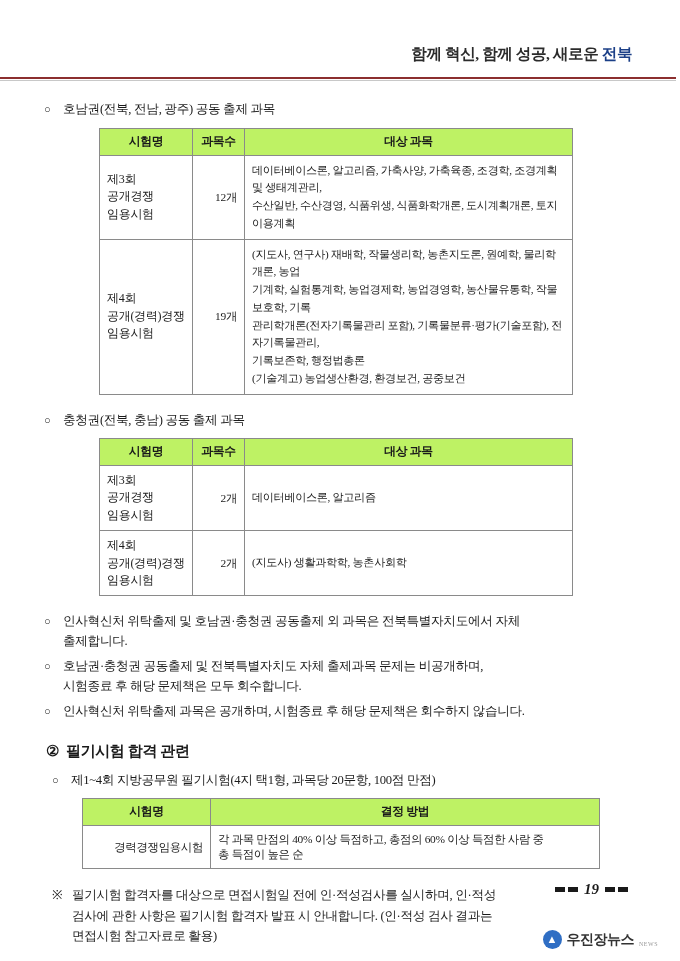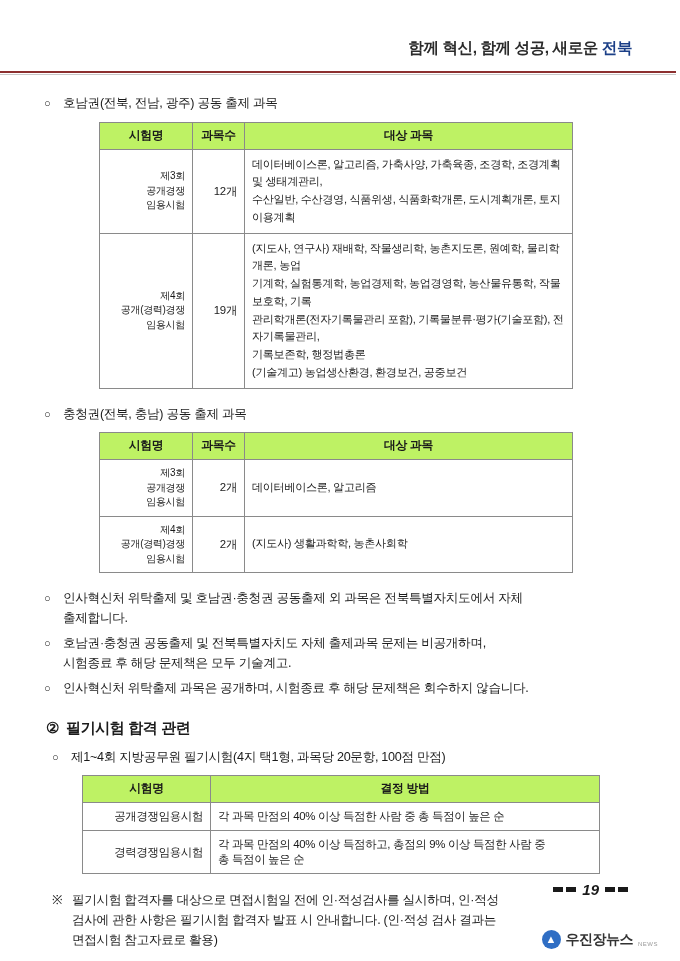--- a/index.html
+++ b/index.html
@@ -13,21 +13,22 @@
     font-family: "Liberation Sans", sans-serif;
     color: #1a1a1a;
     position: relative;
     overflow: hidden;
   }
   .page {
     position: relative;
     width: 676px;
     height: 961px;
     box-sizing: border-box;
-    padding: 10px 44px;
+    padding: 16px 44px;
+    font-family: Liberation Serif, serif;
   }
 
   
   .header {
     position: relative;
     height: 62px;
   }
   .header-slogan {
     position: absolute;
     right: 0;
@@ -103,23 +104,23 @@
   }
   th {
     background: #bef264;
     font-weight: bold;
     text-align: center;
     font-size: 11.8px;
     padding: 5px 4px;
   }
   td.center { text-align: right; }
   td.exam-name {
-    text-align: right;
+    text-align: left;
     line-height: 1.45;
-    font-size: 10px;
+    font-size: 12px;
   }
   td.subject-body {
     line-height: 1.6;
     font-size: 11.1px;
     margin-top: 36px;
   }
 
   
   .section-head {
     display: flex;
@@ -311,21 +312,21 @@
     </table>
 
     <div class="bullet-line">
       <span class="bullet-mark">○</span>
       <span class="bullet-text" style="white-space:pre-line">인사혁신처 위탁출제 및 호남권·충청권 공동출제 외 과목은 전북특별자치도에서 자체
 출제합니다.</span>
     </div>
     <div class="bullet-line">
       <span class="bullet-mark">○</span>
       <span class="bullet-text" style="white-space:pre-line">호남권·충청권 공동출제 및 전북특별자치도 자체 출제과목 문제는 비공개하며,
-시험종료 후 해당 문제책은 모두 기술계고.</span>
+시험종료 후 해당 문제책은 모두 회수합니다.</span>
     </div>
     <div class="bullet-line">
       <span class="bullet-mark">○</span>
       <span class="bullet-text" style="white-space:pre-line">인사혁신처 위탁출제 과목은 공개하며, 시험종료 후 해당 문제책은 회수하지 않습니다.</span>
     </div>
 
     <div class="section-head">
       <span class="section-num">②</span>
       <span>필기시험 합격 관련</span>
     </div>
@@ -341,26 +342,22 @@
         <col>
       </colgroup>
       <thead>
         <tr>
           <th>시험명</th>
           <th>결정 방법</th>
         </tr>
       </thead>
       <tbody>
         <tr>
-          <td class="center">공개경쟁임용시험</td>
-          <td>각 과목 만점의 40% 이상 득점한 사람 중 총 득점이 높은 순</td>
-        </tr>
-        <tr>
           <td class="center">경력경쟁임용시험</td>
-          <td style="white-space:pre-line">각 과목 만점의 40% 이상 득점하고, 총점의 9% 이상 득점한 사람 중
+          <td style="white-space:pre-line">각 과목 만점의 40% 이상 득점하고, 총점의 60% 이상 득점한 사람 중
 총 득점이  높은 순</td>
         </tr>
       </tbody>
     </table>
 
     <div class="note">
       <span class="note-mark">※</span>
       <span class="note-text" style="white-space:pre-line">필기시험 합격자를 대상으로 면접시험일 전에 인·적성검사를 실시하며, 인·적성
 검사에 관한 사항은 필기시험 합격자 발표 시 안내합니다. (인·적성 검사 결과는
 면접시험 참고자료로 활용)</span>

